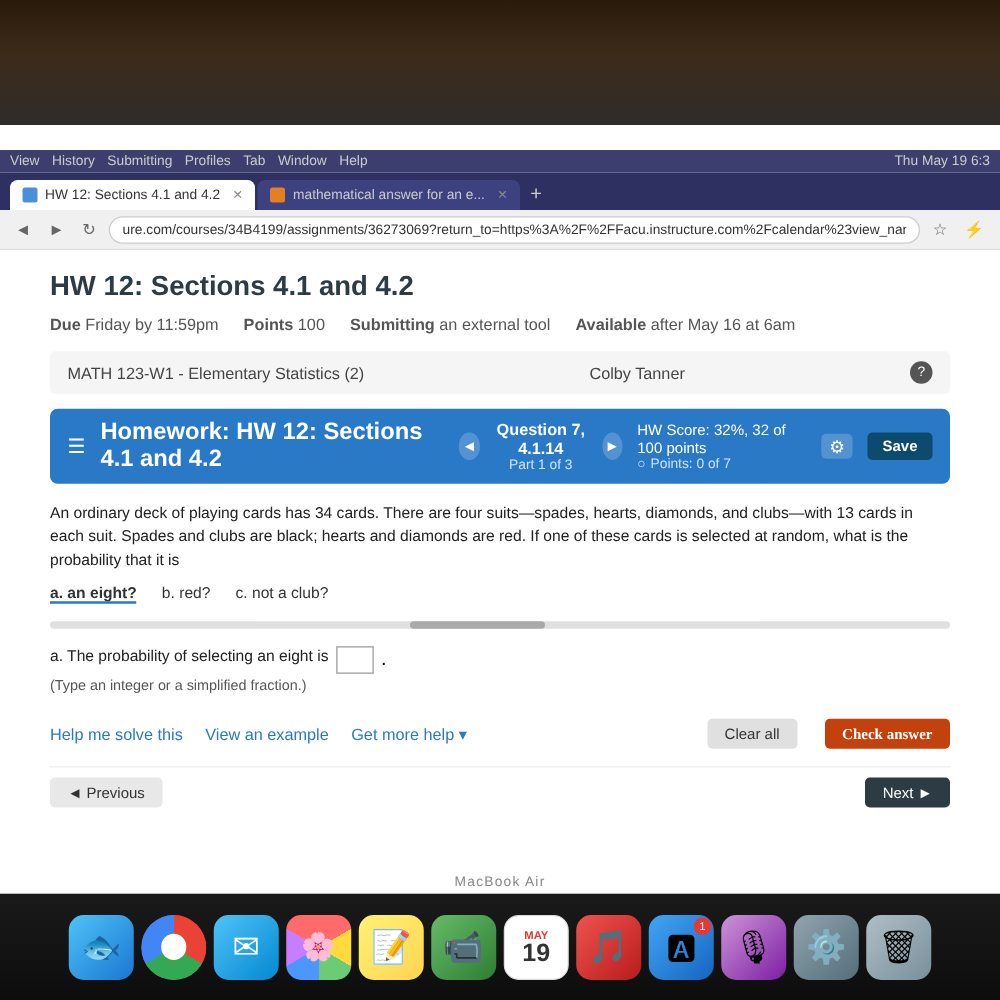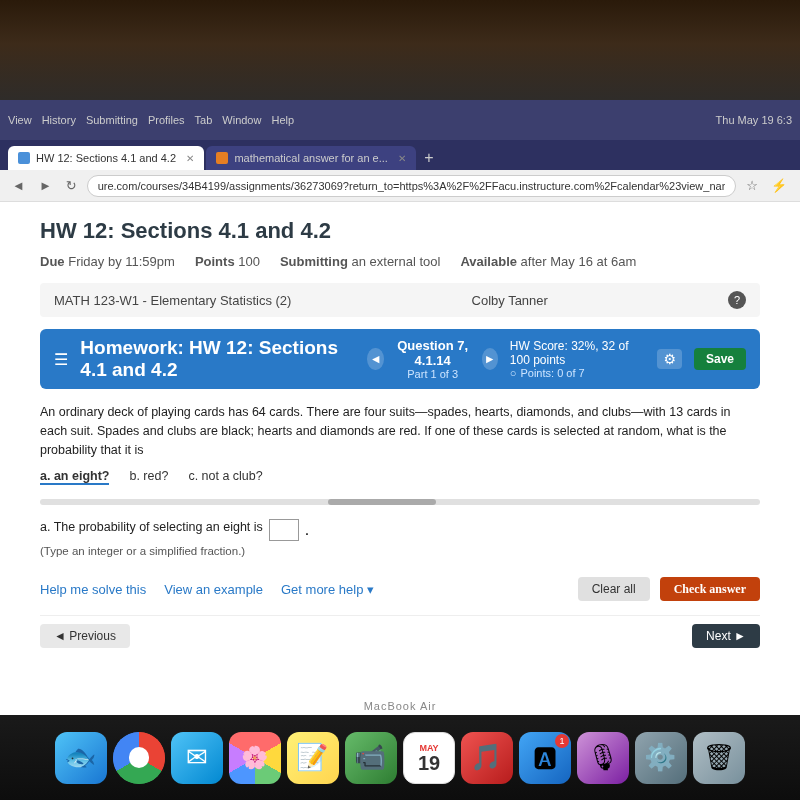--- a/index.html
+++ b/index.html
@@ -25,25 +25,26 @@
       left: 0;
       right: 0;
       bottom: 85px;
       background: #fff;
       display: flex;
       flex-direction: column;
     }
 
     .browser-titlebar {
       background: #3c3f6e;
-      height: 40px;
+      height: 18px;
       display: flex;
       align-items: center;
       padding: 0 8px;
       gap: 12px;
+      margin-top: 20px;
     }
     .browser-menu {
       display: flex;
       gap: 10px;
       font-size: 11px;
       color: #ccc;
     }
     .browser-menu span { cursor: pointer; }
     .browser-clock {
       margin-left: auto;
@@ -238,21 +239,21 @@
     .q-settings-btn {
       background: rgba(255,255,255,0.2);
       border: none;
       border-radius: 4px;
       color: #fff;
       font-size: 14px;
       cursor: pointer;
       padding: 2px 6px;
     }
     .q-save-btn {
-      background: #15803d;
+      background: #0c4a6e;
       border: none;
       border-radius: 4px;
       color: #fff;
       font-size: 12px;
       font-weight: 600;
       padding: 4px 12px;
       cursor: pointer;
     }
 
     .question-text {
@@ -323,21 +324,21 @@
     }
     .action-link {
       font-size: 13px;
       color: #2979c7;
       cursor: pointer;
       text-decoration: none;
     }
     .action-bar-right {
       margin-left: auto;
       display: flex;
-      gap: 10px;
+      gap: 22px;
     }
     .clear-btn {
       background: #e0e0e0;
       border: none;
       border-radius: 4px;
       padding: 5px 14px;
       font-size: 12px;
       color: #333;
       cursor: pointer;
     }
@@ -523,21 +524,21 @@
           <div class="q-points">
             <span>○</span>
             <span>Points: 0 of 7</span>
           </div>
         </div>
 
         <button class="q-settings-btn">⚙</button>
         <button class="q-save-btn">Save</button>
       </div>
 
-      <p class="question-text">An ordinary deck of playing cards has 64 cards. There are four suits—spades, hearts, diamonds, and clubs—with 13 cards in each suit. Spades and clubs are black; hearts and diamonds are red. If one of these cards is selected at random, what is the probability that it is</p>
+      <p class="question-text">An ordinary deck of playing cards has 34 cards. There are four suits—spades, hearts, diamonds, and clubs—with 13 cards in each suit. Spades and clubs are black; hearts and diamonds are red. If one of these cards is selected at random, what is the probability that it is</p>
 
       <div class="question-parts">
         <span class="question-part active">a. an eight?</span>
         <span class="question-part">b. red?</span>
         <span class="question-part">c. not a club?</span>
       </div>
 
       <div class="scrollbar-track">
         <div class="scrollbar-thumb"></div>
       </div>

